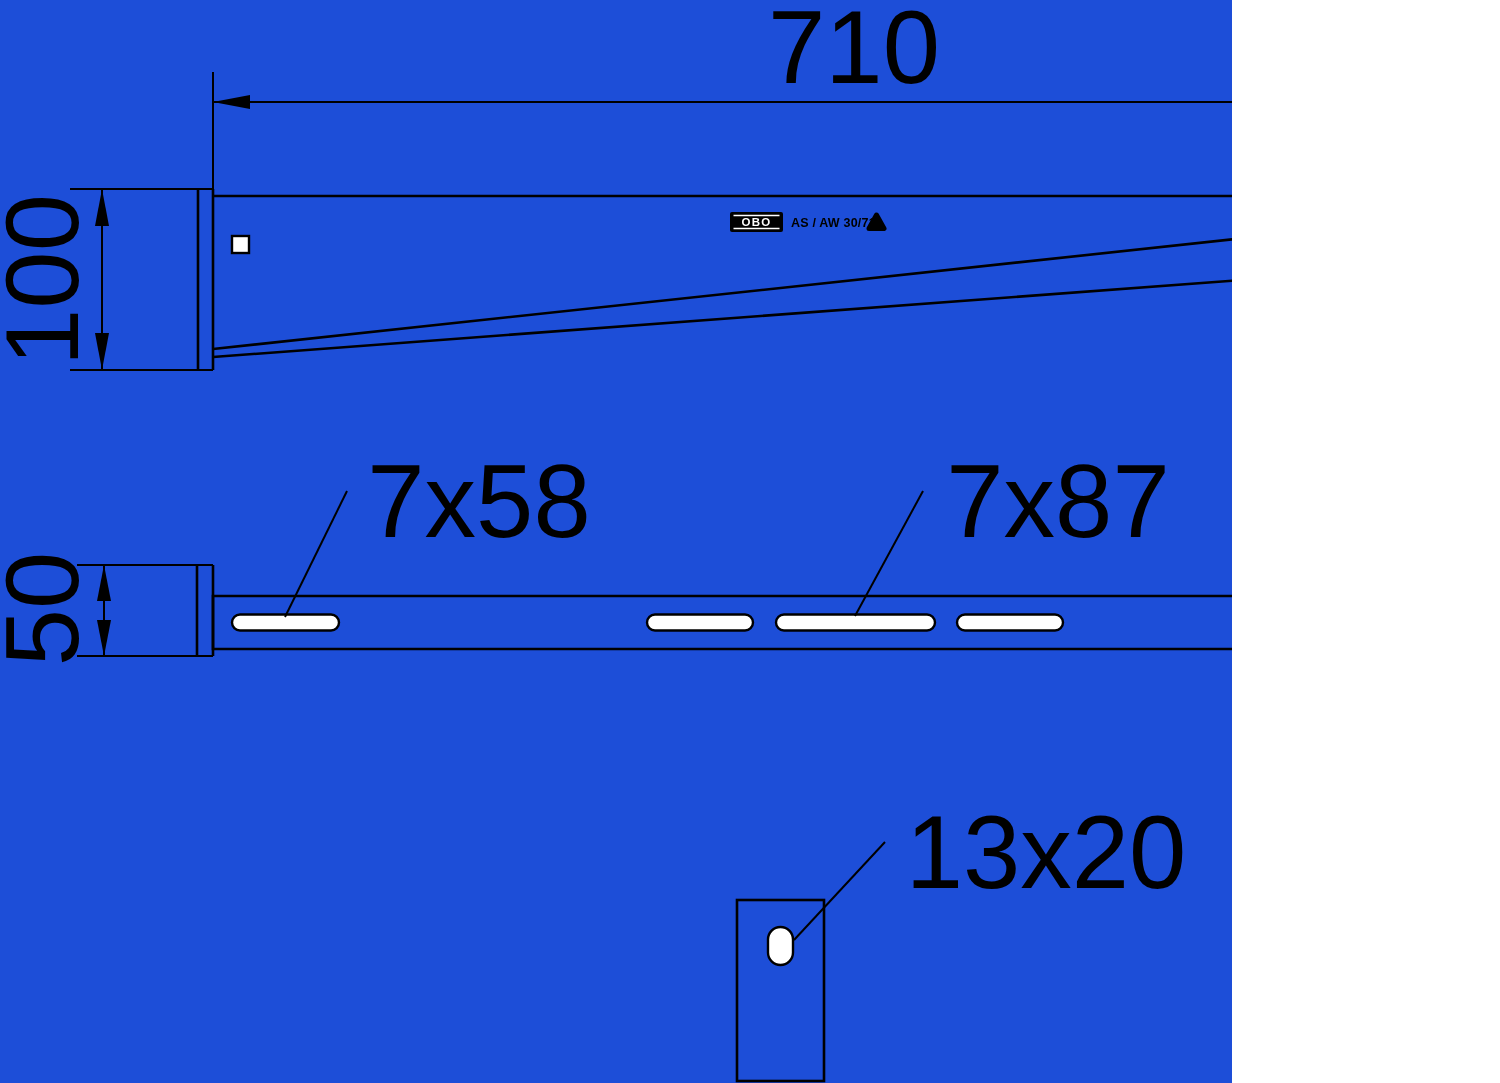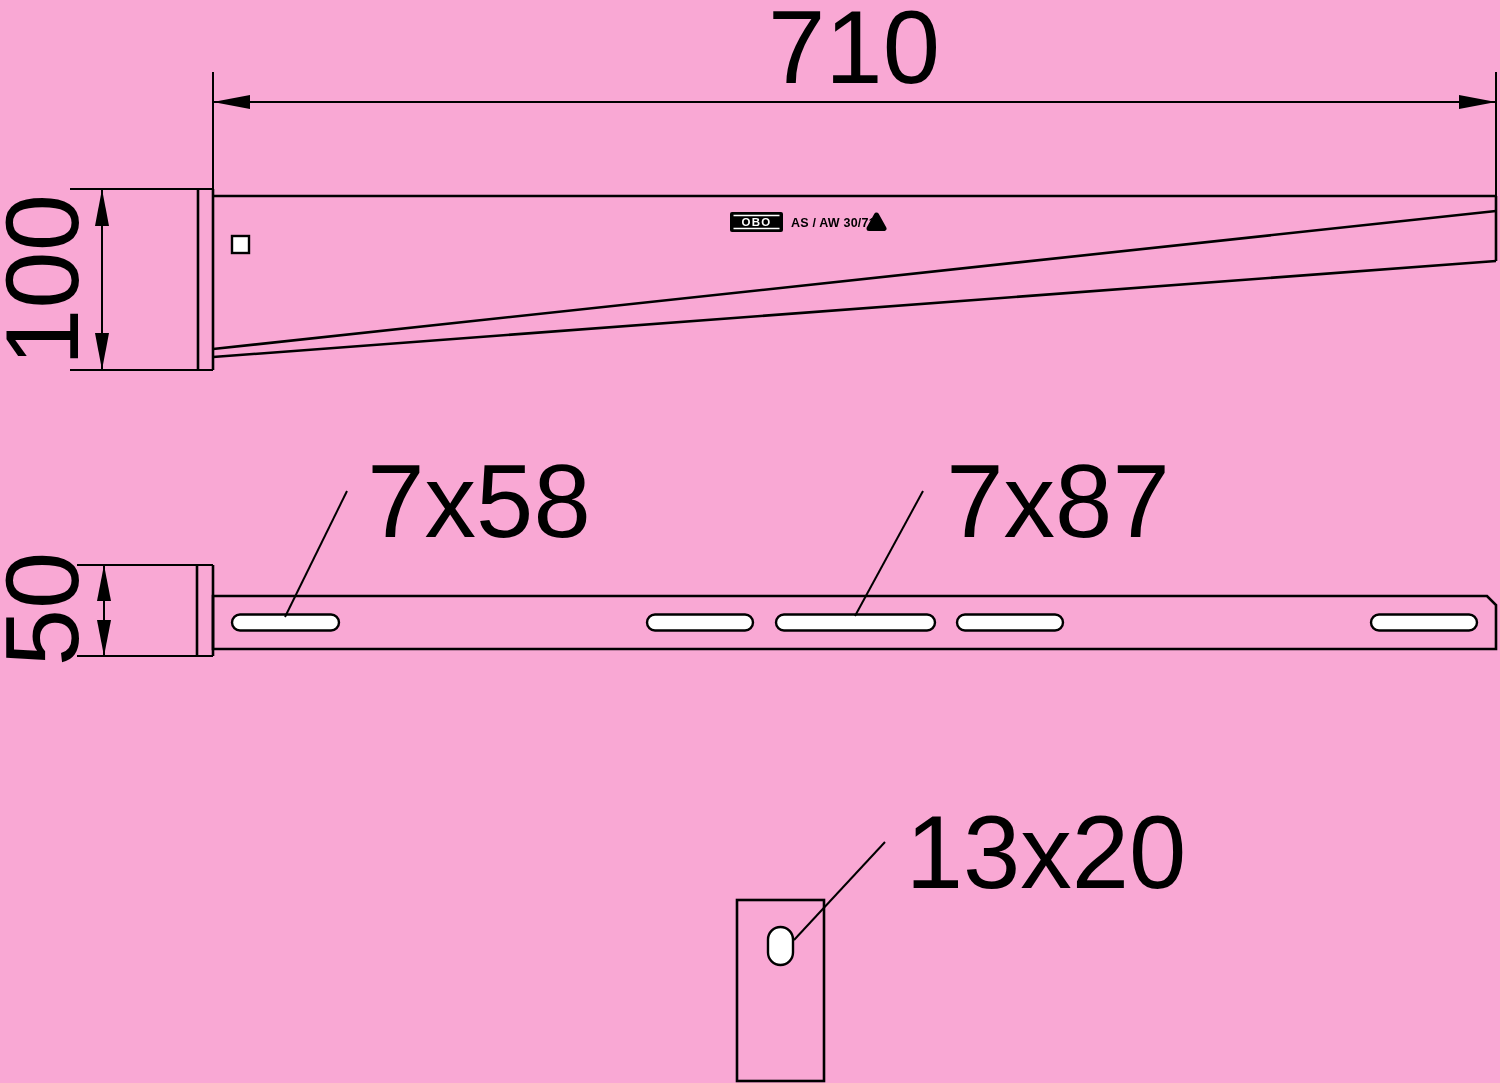--- a/index.html
+++ b/index.html
@@ -1,23 +1,23 @@
 <!DOCTYPE html>
 <html><head>
 <meta charset="utf-8">
 <style>
   html, body {
     margin: 0;
     padding: 0;
     background: #ffffff;
   }
   .stage {
-    width: 1500px;
+    width: 1232px;
     height: 1083px;
-    background: #f9a8d4;
+    background: #1d4ed8;
     position: relative;
     overflow: hidden;
   }
   svg { display: block; }
   .outline  { stroke: #000; stroke-width: 2.6; fill: none; }
   .thin     { stroke: #000; stroke-width: 2;   fill: none; }
   .hole     { stroke: #000; stroke-width: 2.4; fill: #fff; }
   .arrow    { fill: #000; stroke: none; }
   text {
     fill: #000;

